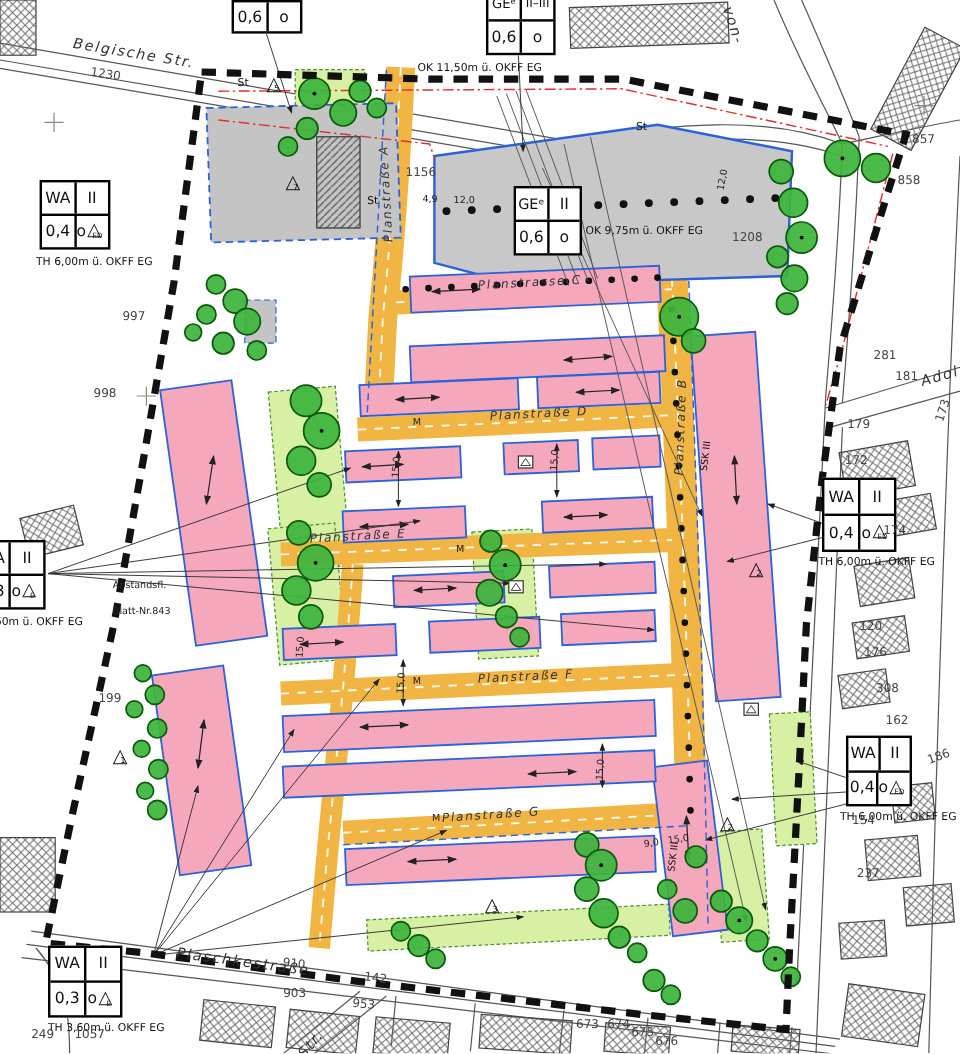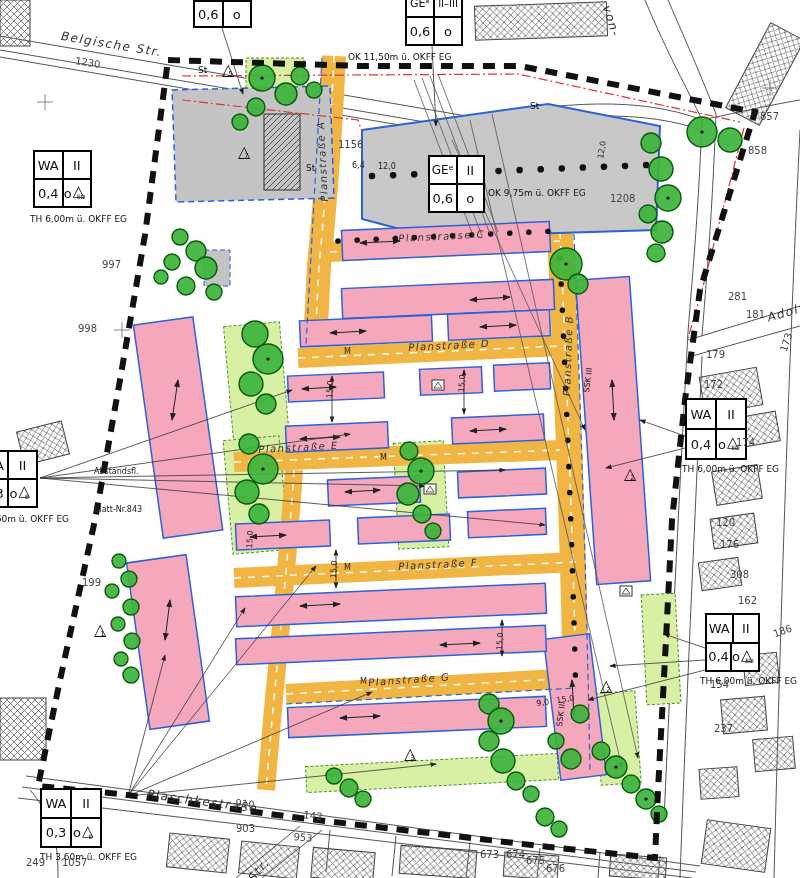--- a/index.html
+++ b/index.html
@@ -499,41 +499,41 @@
   <div class="lbl parcel" style="left:62px;top:858px">1057</div>
   <div class="lbl parcel" style="left:236px;top:798px;transform:rotate(7deg)">910</div>
   <div class="lbl parcel" style="left:304px;top:810px;transform:rotate(7deg)">142</div>
   <div class="lbl parcel" style="left:236px;top:824px">903</div>
   <div class="lbl parcel" style="left:294px;top:832px;transform:rotate(6deg)">953</div>
   <div class="lbl parcel" style="left:480px;top:850px">673</div>
   <div class="lbl parcel" style="left:506px;top:850px">674</div>
   <div class="lbl parcel" style="left:526px;top:856px">675</div>
   <div class="lbl parcel" style="left:546px;top:864px">676</div>
 
-  <div class="lbl dim" style="left:352px;top:162px">6,4</div>
+  <div class="lbl dim" style="left:352px;top:162px">4,9</div>
   <div class="lbl dim" style="left:378px;top:163px">12,0</div>
   <div class="lbl dim" style="left:326px;top:398px;transform:rotate(-86deg)">15,0</div>
   <div class="lbl dim" style="left:458px;top:392px;transform:rotate(-86deg)">15,0</div>
   <div class="lbl dim" style="left:330px;top:578px;transform:rotate(-86deg)">15,0</div>
   <div class="lbl dim" style="left:496px;top:650px;transform:rotate(-86deg)">15,0</div>
   <div class="lbl dim" style="left:536px;top:700px;transform:rotate(-8deg)">9,0</div>
   <div class="lbl dim" style="left:556px;top:697px;transform:rotate(-8deg)">15,0</div>
   <div class="lbl dim" style="left:597px;top:158px;transform:rotate(-80deg)">12,0</div>
   <div class="lbl dim" style="left:246px;top:548px;transform:rotate(-86deg)">15,0</div>
 
   <div class="lbl misc" style="left:198px;top:66px">St</div>
   <div class="lbl misc" style="left:306px;top:164px">St</div>
   <div class="lbl misc" style="left:530px;top:102px">St</div>
   <div class="lbl tiny" style="left:344px;top:348px">M</div>
   <div class="lbl tiny" style="left:380px;top:454px">M</div>
   <div class="lbl tiny" style="left:344px;top:564px">M</div>
   <div class="lbl tiny" style="left:360px;top:678px">M</div>
   <div class="lbl misc" style="left:583px;top:392px;transform:rotate(-83deg);font-size:8px">SSK III</div>
   <div class="lbl misc" style="left:556px;top:726px;transform:rotate(-83deg);font-size:8px">SSK III</div>
-  <div class="lbl tiny" style="left:94px;top:468px">Abstandsfl.</div>
+  <div class="lbl tiny" style="left:94px;top:484px">Abstandsfl.</div>
   <div class="lbl tiny" style="left:94px;top:506px">Blatt-Nr.843</div>
 
   <div class="wtri" style="left:222px;top:64px">
       <span class="tri-glyph">△</span>
       <span class="tri-txt">5</span>
     </div>
   <div class="wtri" style="left:238px;top:146px">
       <span class="tri-glyph">△</span>
       <span class="tri-txt">7</span>
     </div>

